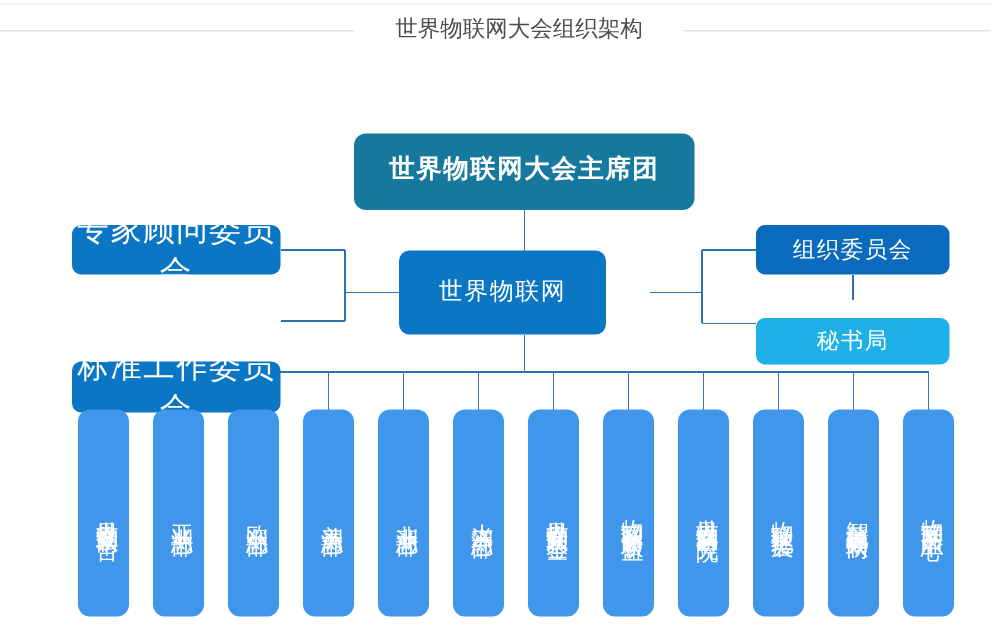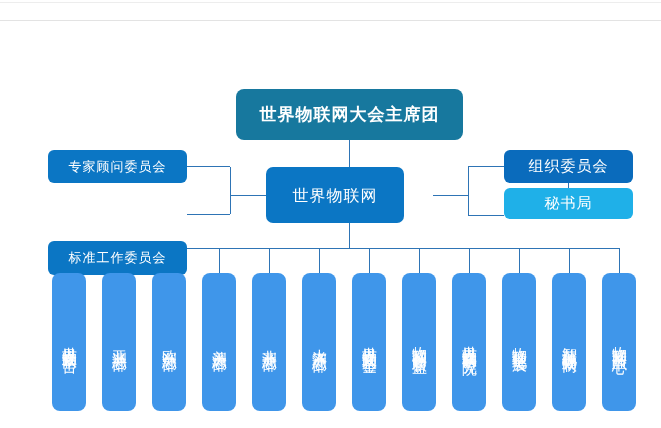--- a/index.html
+++ b/index.html
@@ -14,57 +14,58 @@
     position:absolute;top:11px;left:346px;transform:translateX(-50%);
     background:#fff;padding:0 27px;font-size:15px;line-height:17px;color:#4d4d4d;
     white-space:nowrap;
   }
   
   .connectors{position:absolute;top:0;left:0;}
   .connectors line{stroke:var(--connector,#2E74B5);stroke-width:1;shape-rendering:crispEdges;}
   
   .node{
     position:absolute;display:flex;flex-direction:column;align-items:center;justify-content:center;
-    color:#fff;text-align:center;box-sizing:border-box;
+    color:#fff;text-align:center;box-sizing:border-box;font-family:Liberation Mono, monospace;
   }
   .node-root{
     left:236px;top:89px;width:227px;height:51px;border-radius:8px;
     background:var(--root-box,#17789E);font-size:17px;font-weight:bold;line-height:22px;letter-spacing:1px;
   }
   .node-hq{
     left:266px;top:167px;width:138px;height:56px;border-radius:7px;
     background:var(--primary-box,#0B76C4);font-size:16px;line-height:23px;letter-spacing:1px;
   }
   .node-side{
     width:139px;height:33px;border-radius:6px;left:48px;
-    background:var(--primary-box,#0B76C4);font-size:13px;letter-spacing:1px;align-items:center;
+    background:var(--primary-box,#0B76C4);font-size:21px;letter-spacing:1px;align-items:center;
   }
   .node-expert{top:150px;}
   .node-standard{top:197px;height:34px;margin-top:44px;}
   .node-org{
     left:504px;top:150px;width:129px;height:33px;border-radius:6px;
     background:var(--org-box,#0A6BBC);font-size:15px;letter-spacing:1px;
   }
   .node-secretariat{
-    left:504px;top:188px;width:129px;height:31px;border-radius:6px;
+    left:504px;top:212px;width:129px;height:31px;border-radius:6px;
     background:var(--secretariat-box,#1FB0E8);font-size:15px;letter-spacing:1px;
   }
   .node-branch{
     top:273px;width:34px;height:138px;border-radius:8px;
     background:var(--branch-box,#3F96EA);font-size:15px;
     writing-mode:vertical-rl;text-orientation:upright;letter-spacing:2px;
   }
 </style>
 </head>
 <body>
 
 <div class="stage">
 
   <div class="top-edge"></div>
   <div class="title-divider"></div>
+  <div class="page-title">世界物联网大会组织架构</div>
 
   <svg class="connectors" width="661" height="428" viewBox="0 0 661 428">
 
     <line x1="349.5" y1="140" x2="349.5" y2="167"></line>
 
     <line x1="187" y1="166.5" x2="230" y2="166.5"></line>
     <line x1="187" y1="214" x2="230" y2="214"></line>
     <line x1="230" y1="166.5" x2="230" y2="214"></line>
     <line x1="230" y1="195" x2="266" y2="195"></line>
 

